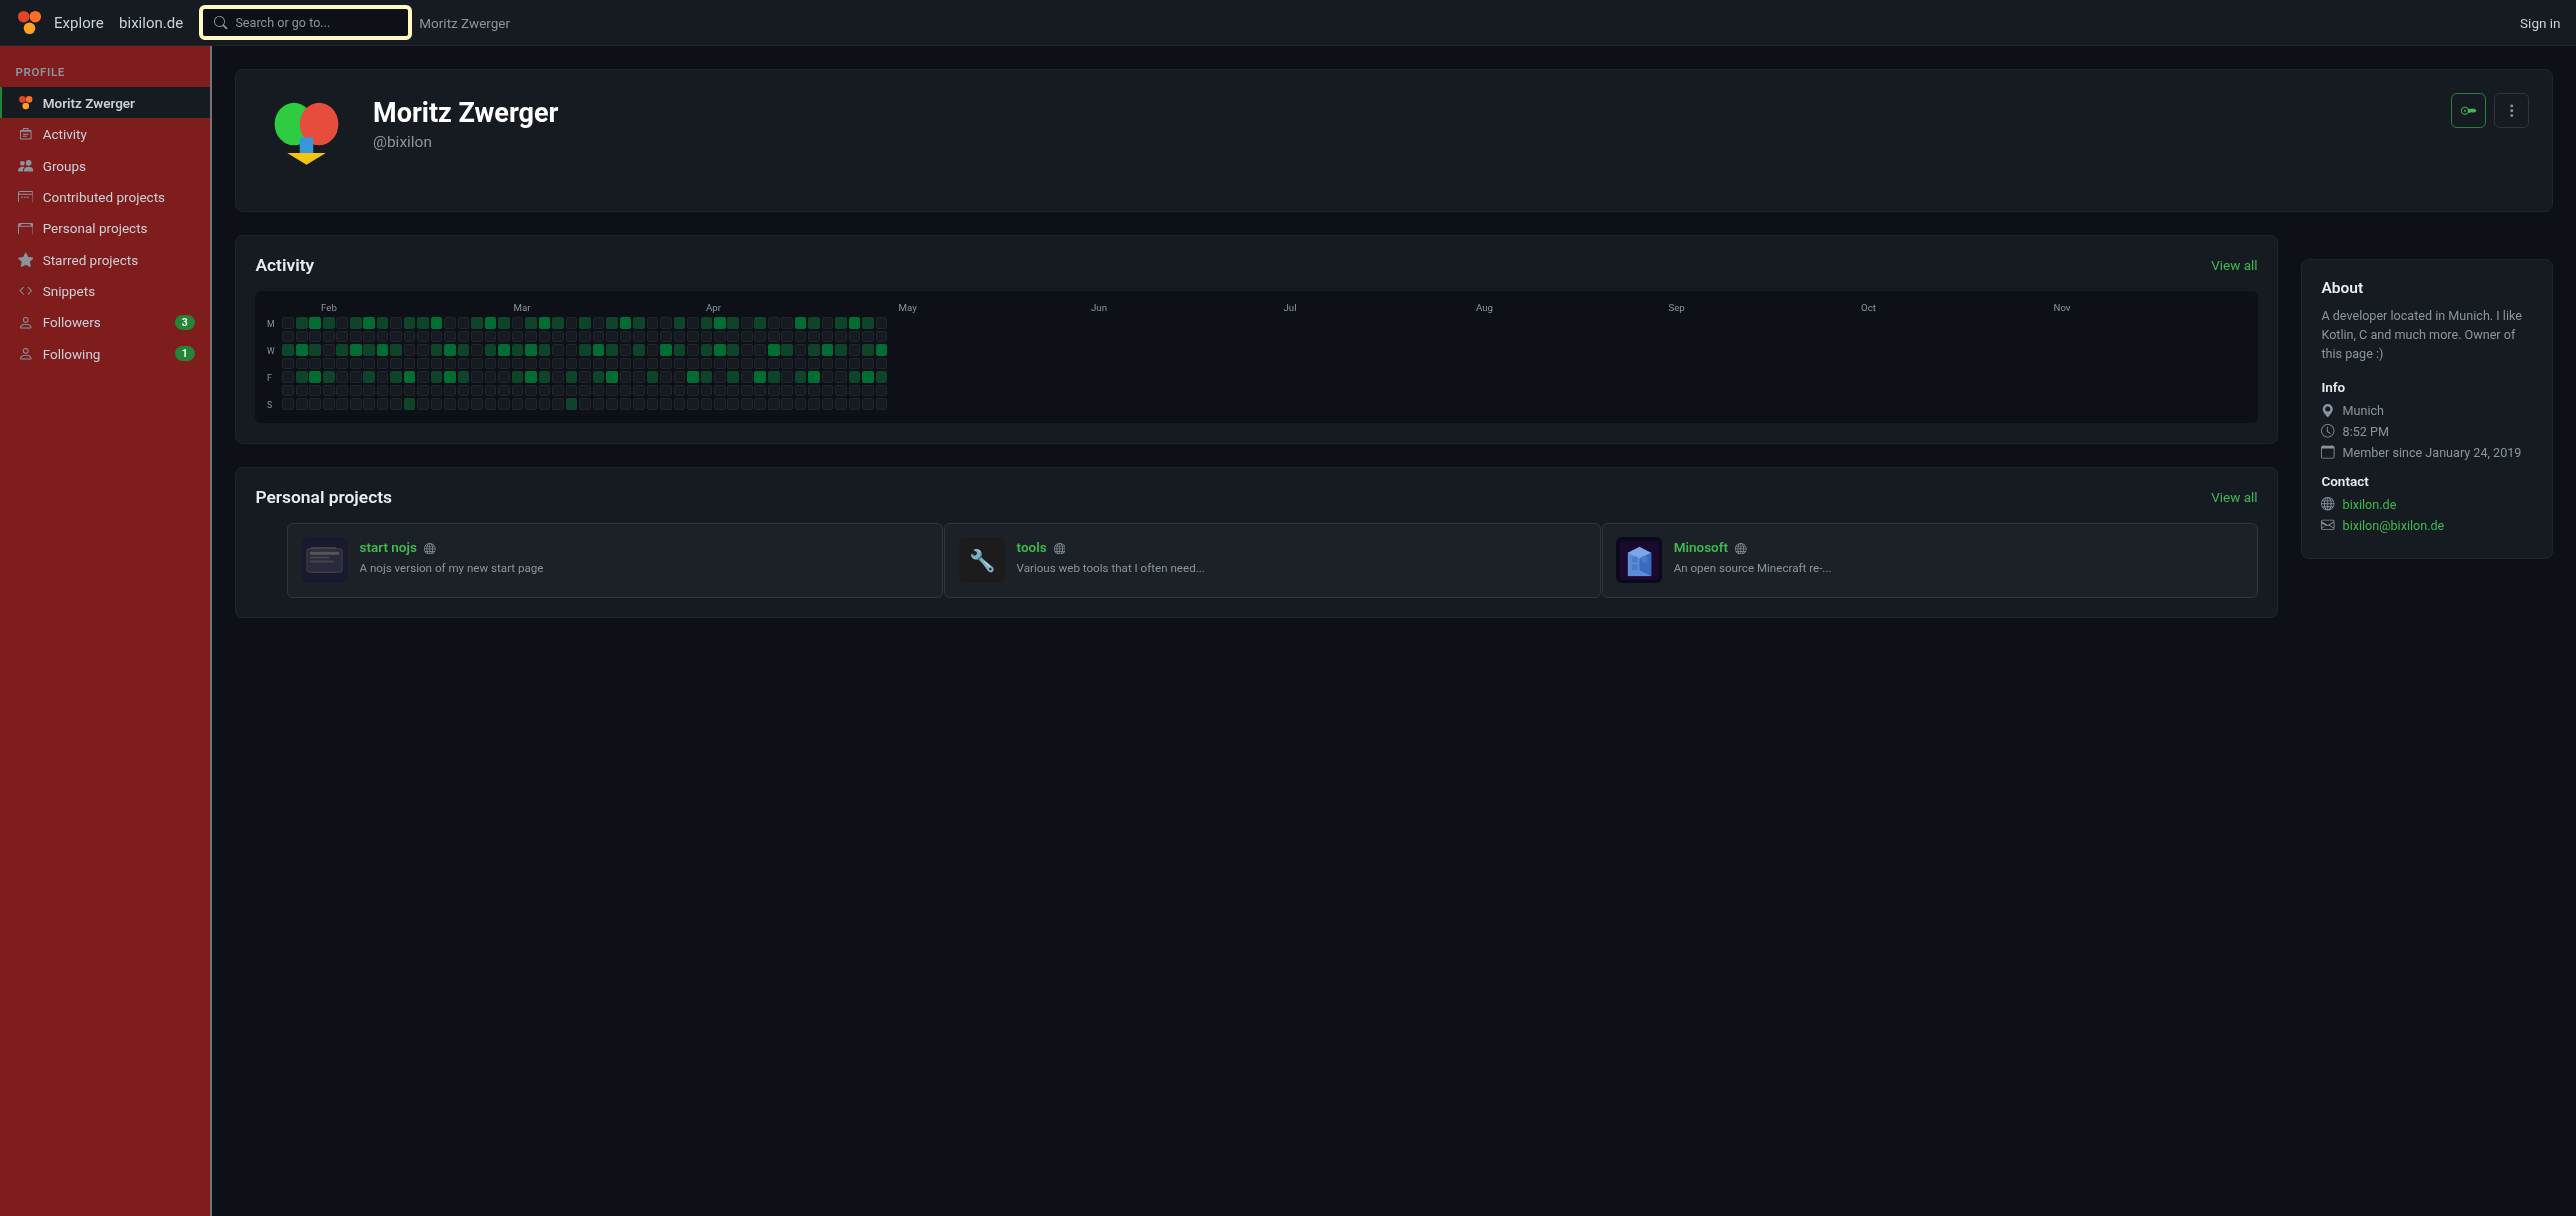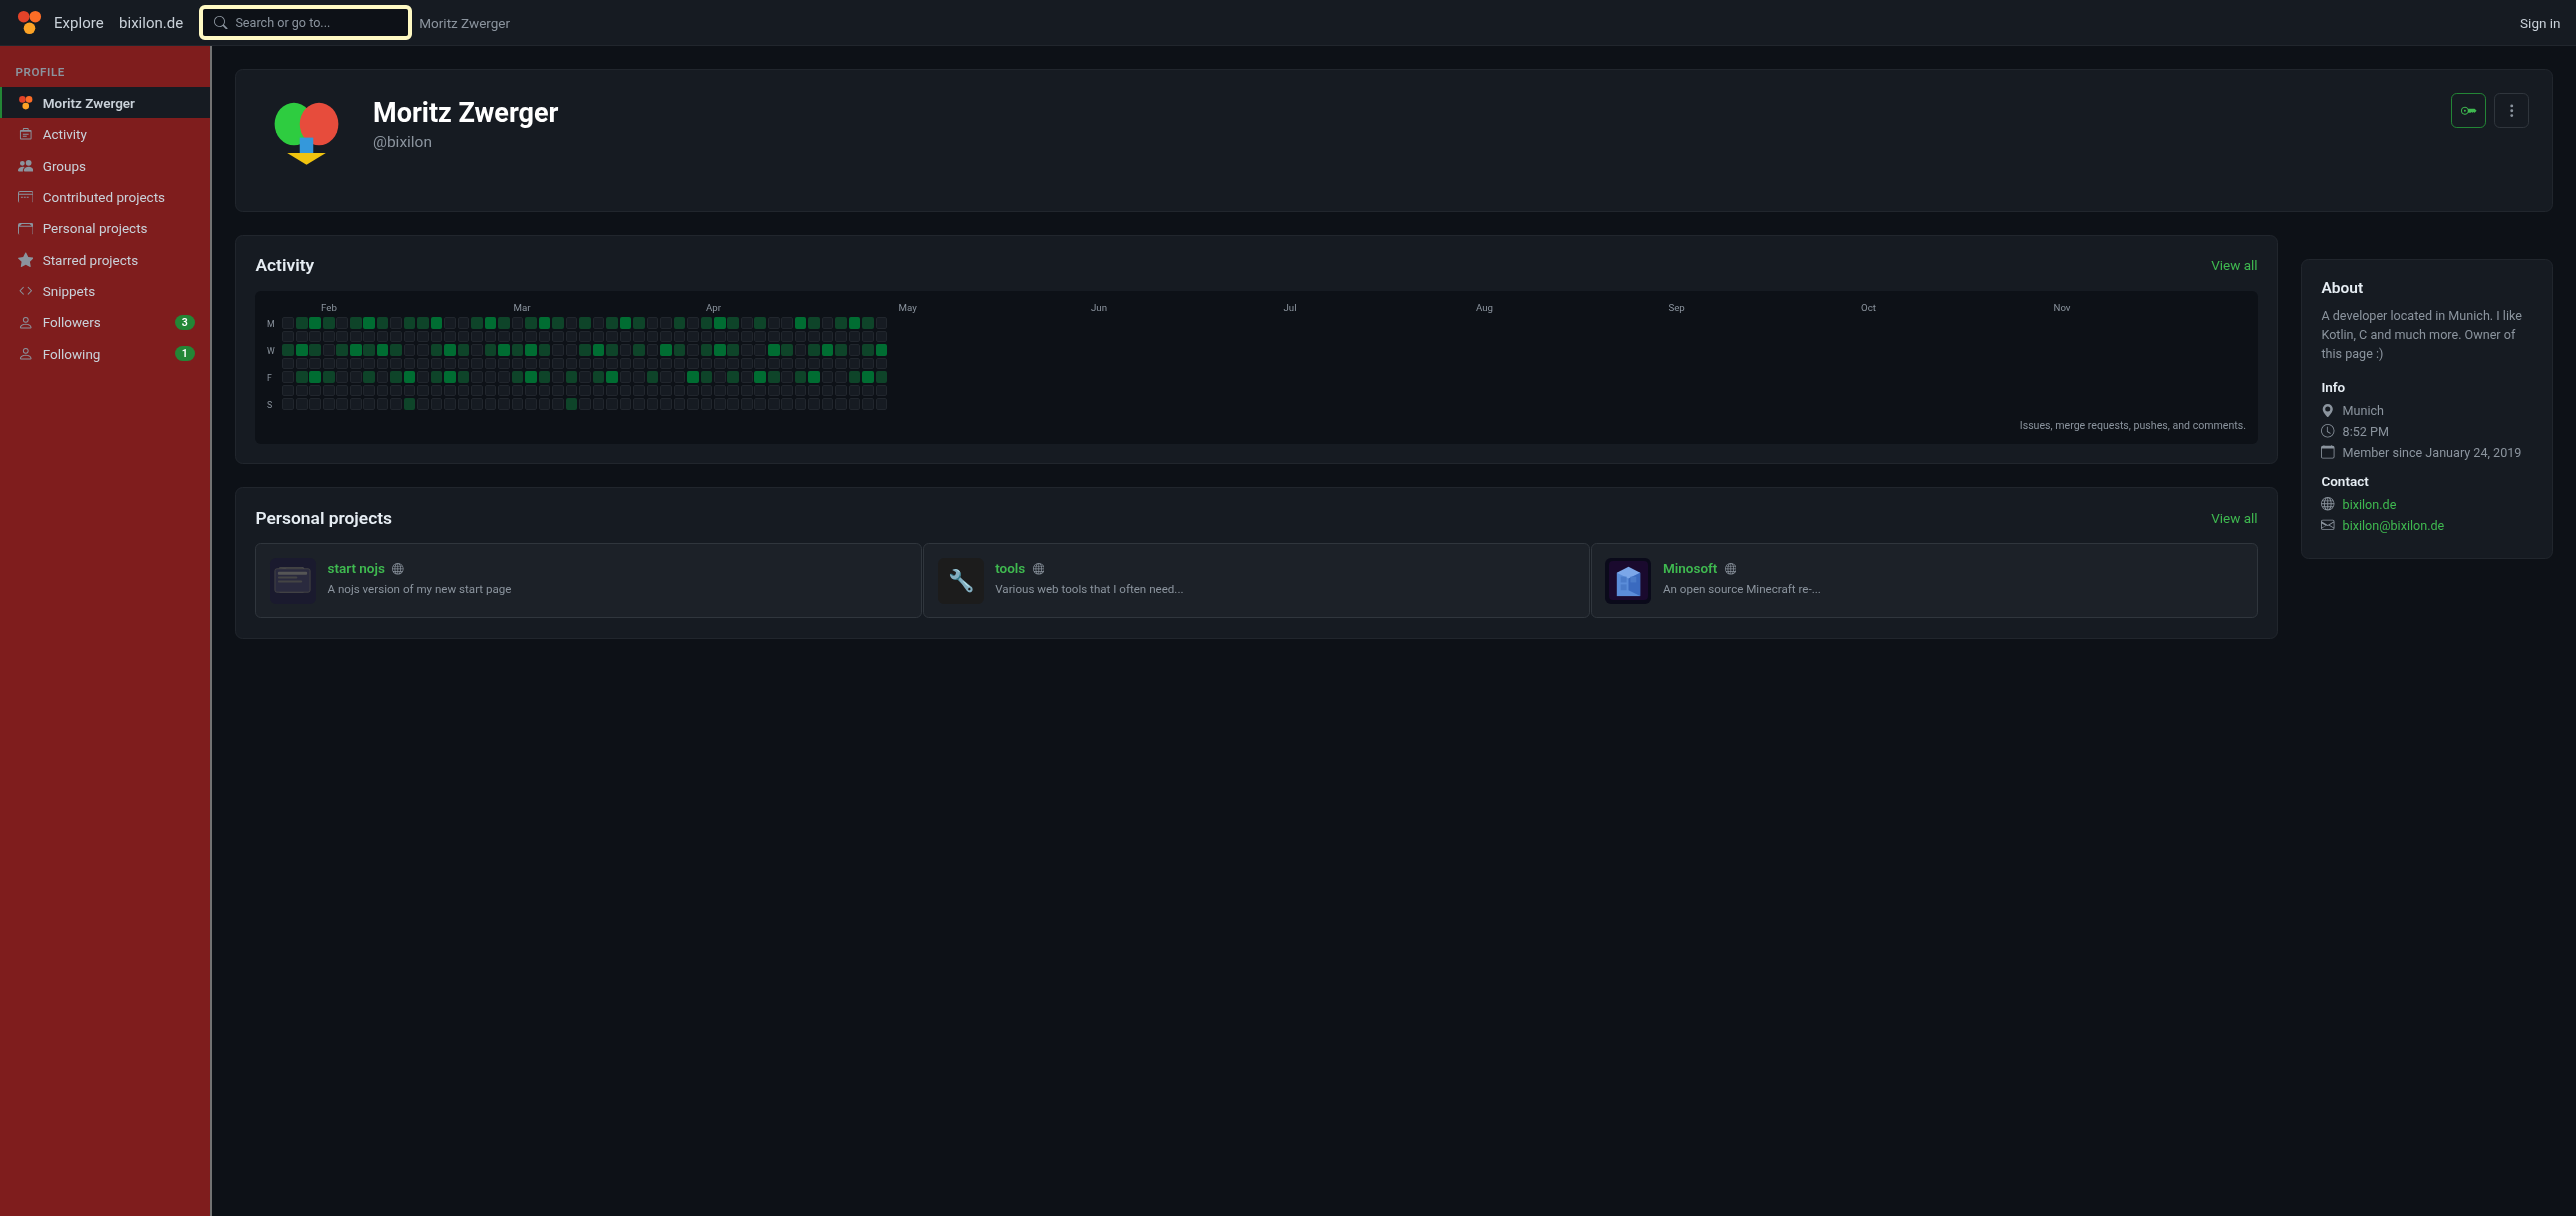--- a/index.html
+++ b/index.html
@@ -253,20 +253,21 @@
     }
     .contrib-legend-cell {
       width: 11.6px; height: 11.6px; border-radius: 1.9px;
     }
 
     
     .projects-grid {
       display: grid;
       grid-template-columns: repeat(3, 1fr);
       gap: 1px;
+      margin-left: 32px;
     }
     .project-card {
       background: #1c2128;
       border: 1px solid #30363d;
       border-radius: 5.8px;
       padding: 13.5px;
       display: flex;
       gap: 11.6px;
       align-items: flex-start;
     }
@@ -954,29 +955,20 @@
                     <div class="contrib-cell l0"></div>
                     <div class="contrib-cell l0"></div>
                     <div class="contrib-cell l2"></div>
                     <div class="contrib-cell l0"></div>
                     <div class="contrib-cell l1"></div>
                     <div class="contrib-cell l0"></div>
                     <div class="contrib-cell l0"></div>
                   </div>
                 </div>
             </div>
-            <div class="contrib-legend">
-              <div class="contrib-legend-cells">
-                <div class="contrib-legend-cell l1"></div>
-                <div class="contrib-legend-cell l2"></div>
-                <div class="contrib-legend-cell l3"></div>
-                <div class="contrib-legend-cell l4"></div>
-              </div>
-              <span>Issues, merge requests, pushes, and comments.</span>
-            </div>
           </div>
         </div>
 
         <div class="section">
           <div class="section-header">
             <span class="section-title">Personal projects</span>
             <a class="view-all-link">View all</a>
           </div>
           <div class="projects-grid">
 

